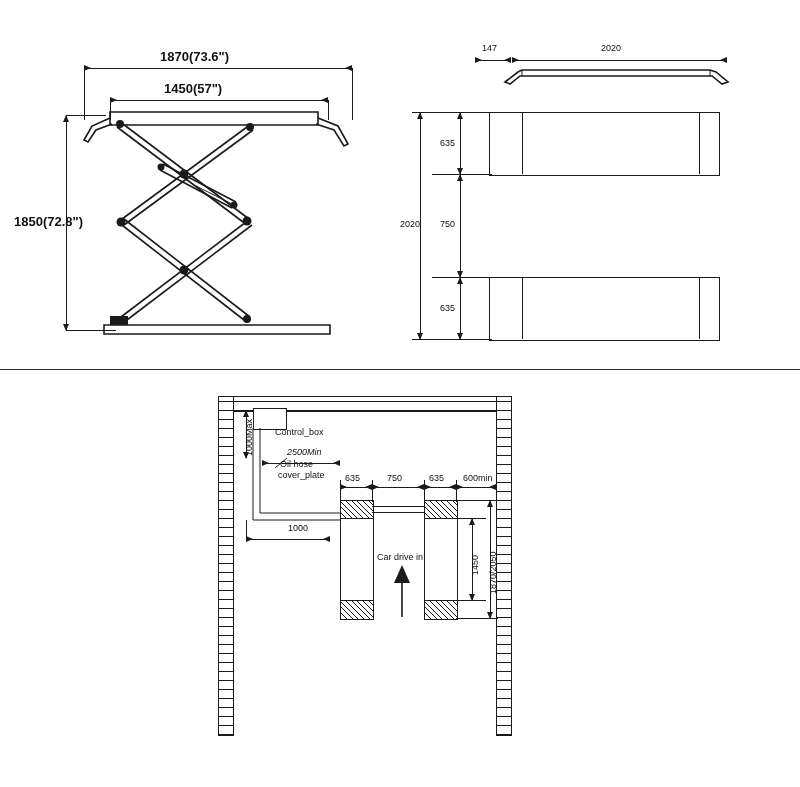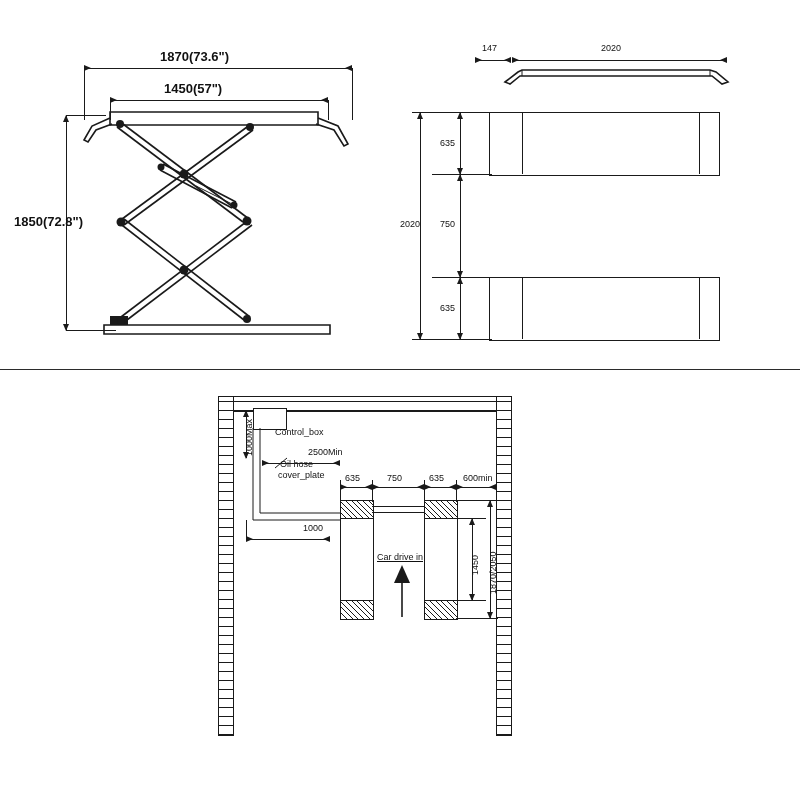--- a/index.html
+++ b/index.html
@@ -181,44 +181,44 @@
     <div class="lbl" style="left:278px;top:471px;">cover_plate</div>
 
     <div class="ln v" style="left:246px;top:410px;height:48px;"></div>
     <div class="ahu" style="left:243px;top:410px;"></div>
     <div class="ahd" style="left:243px;top:452px;"></div>
     <div class="lbl rot" style="left:245px;top:456px;">1000Max</div>
 
     <div class="ln h" style="left:262px;top:463px;width:78px;"></div>
     <div class="ahr" style="left:262px;top:460px;"></div>
     <div class="ahl" style="left:333px;top:460px;"></div>
-    <div class="lbl" style="left:308px;top:448px;">2500Min</div>
+    <div class="lbl" style="left:287px;top:448px;font-style:italic;">2500Min</div>
 
     <div class="ln h" style="left:246px;top:539px;width:84px;"></div>
     <div class="ahr" style="left:246px;top:536px;"></div>
     <div class="ahl" style="left:323px;top:536px;"></div>
     <div class="ln v" style="left:246px;top:520px;height:20px;"></div>
-    <div class="lbl" style="left:303px;top:524px;">1000</div>
+    <div class="lbl" style="left:288px;top:524px;">1000</div>
 
     <div class="hatch" style="left:340px;top:500px;width:32px;height:18px;"></div>
     <div class="bar" style="left:340px;top:518px;width:32px;height:82px;"></div>
     <div class="hatch" style="left:340px;top:600px;width:32px;height:18px;"></div>
 
     <div class="hatch" style="left:424px;top:500px;width:32px;height:18px;"></div>
     <div class="bar" style="left:424px;top:518px;width:32px;height:82px;"></div>
     <div class="hatch" style="left:424px;top:600px;width:32px;height:18px;"></div>
 
     <div class="ln h" style="left:372px;top:506px;width:52px;"></div>
     <div class="ln h" style="left:372px;top:512px;width:52px;"></div>
 
     <svg width="40" height="70" style="left:385px;top:555px;">
       <path class="stroke" d="M17,62 L17,25"></path>
       <path class="fillblk" d="M17,10 L25,28 L9,28 Z"></path>
     </svg>
-    <div class="lbl" style="left:377px;top:553px;text-decoration:underline;">Car drive in</div>
+    <div class="lbl" style="left:377px;top:553px;">Car drive in</div>
 
     <div class="ln v" style="left:340px;top:480px;height:22px;"></div>
     <div class="ln v" style="left:372px;top:480px;height:22px;"></div>
     <div class="ln v" style="left:424px;top:480px;height:22px;"></div>
     <div class="ln v" style="left:456px;top:480px;height:22px;"></div>
     <div class="ln v" style="left:496px;top:480px;height:22px;"></div>
 
     <div class="ln h" style="left:340px;top:487px;width:32px;"></div>
     <div class="ahr" style="left:340px;top:484px;"></div>
     <div class="ahl" style="left:365px;top:484px;"></div>

